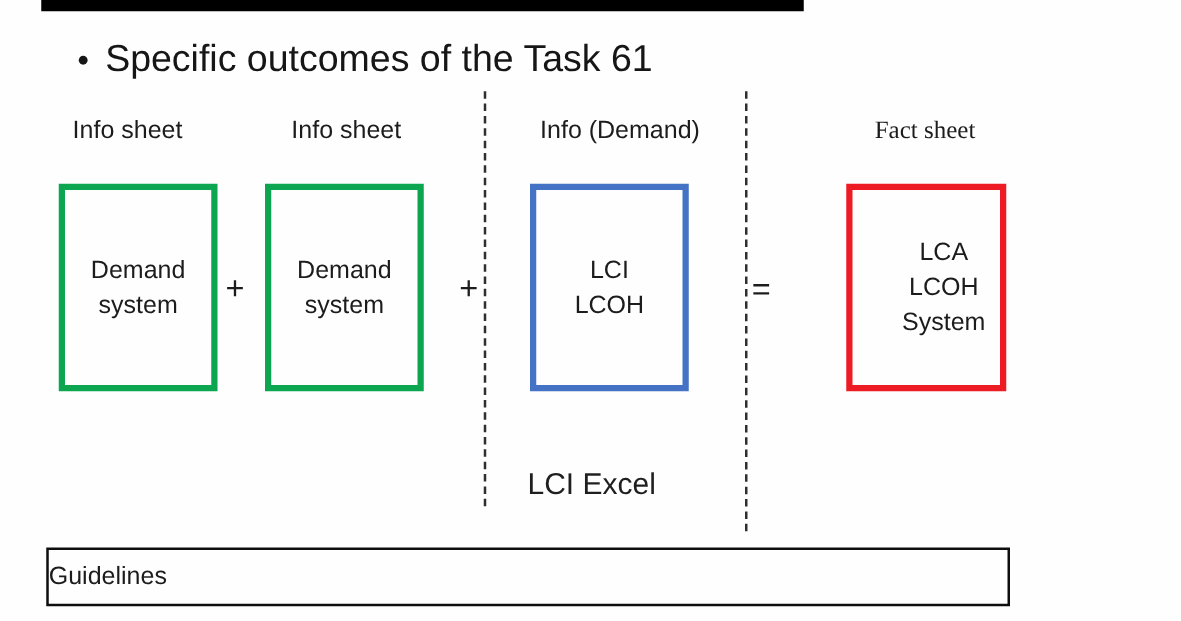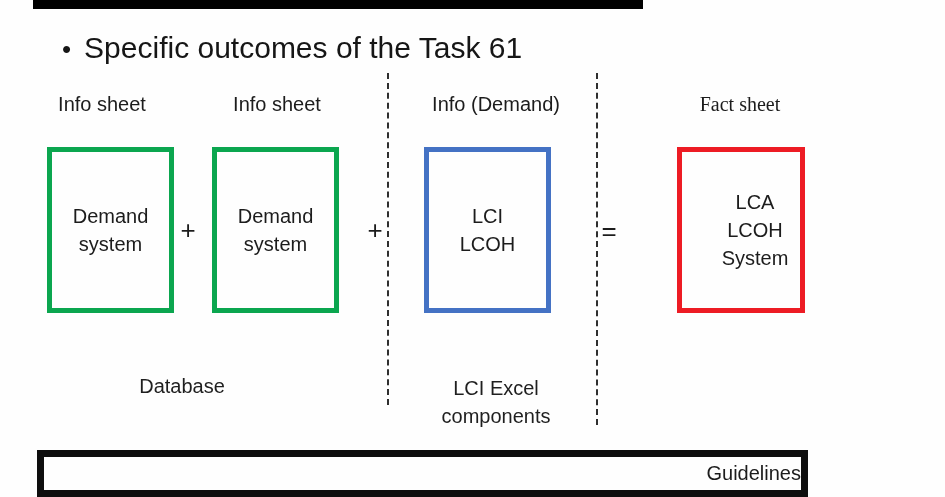--- a/index.html
+++ b/index.html
@@ -30,25 +30,25 @@
   }
   .box1 { left:37px; }
   .box2 { left:212px; }
   .box3 { left:424px; }
   .box4 { left:677px; width:128px;padding-left:28px; }
   .op { position:absolute; width:30px; text-align:center; font-size:26px; color:#1c1c1c; }
   .op1 { left:173px; top:215px; }
   .op2 { left:360px; top:215px; }
   .op3 { left:594px; top:216px; }
   .db-label  { position:absolute; left:122px; top:375px; width:120px; text-align:center; font-size:20px; }
-  .lci-label { position:absolute; left:422px; top:374px; width:148px; text-align:center; font-size:20px; line-height:28px; }
+  .lci-label { position:absolute; left:422px; top:374px; width:148px; text-align:left; font-size:24px; line-height:28px; }
   .guidelines {
-    position:absolute; left:37px; top:450px; width:771px; height:47px; box-sizing:border-box;
-    border:7px solid #eab308; background:#fefefe;
-    display:flex; align-items:center; justify-content:flex-end; font-size:20px; color:#1c1c1c;
+    position:absolute; left:37px; top:438px; width:771px; height:47px; box-sizing:border-box;
+    border:2px solid #eab308; background:#fefefe;
+    display:flex; align-items:center; justify-content:flex-start; font-size:20px; color:#1c1c1c;
   }
 </style>
 </head>
 <body>
 
 <div class="slide">
 
   <div class="top-bar"></div>
 
   <div class="title">
@@ -84,24 +84,22 @@
   </div>
 
   <div class="op op3">=</div>
 
   <div class="box box4" style="border-color: rgb(237, 28, 36);">
     <div>LCA</div>
     <div>LCOH</div>
     <div>System</div>
   </div>
 
-  <div class="db-label">Database</div>
 
   <div class="lci-label">
     <div>LCI Excel</div>
-    <div>components</div>
   </div>
 
   <div class="guidelines" style="border-color: rgb(14, 14, 14);">
     <span>Guidelines</span>
   </div>
 
 </div>
 
 </body></html>

